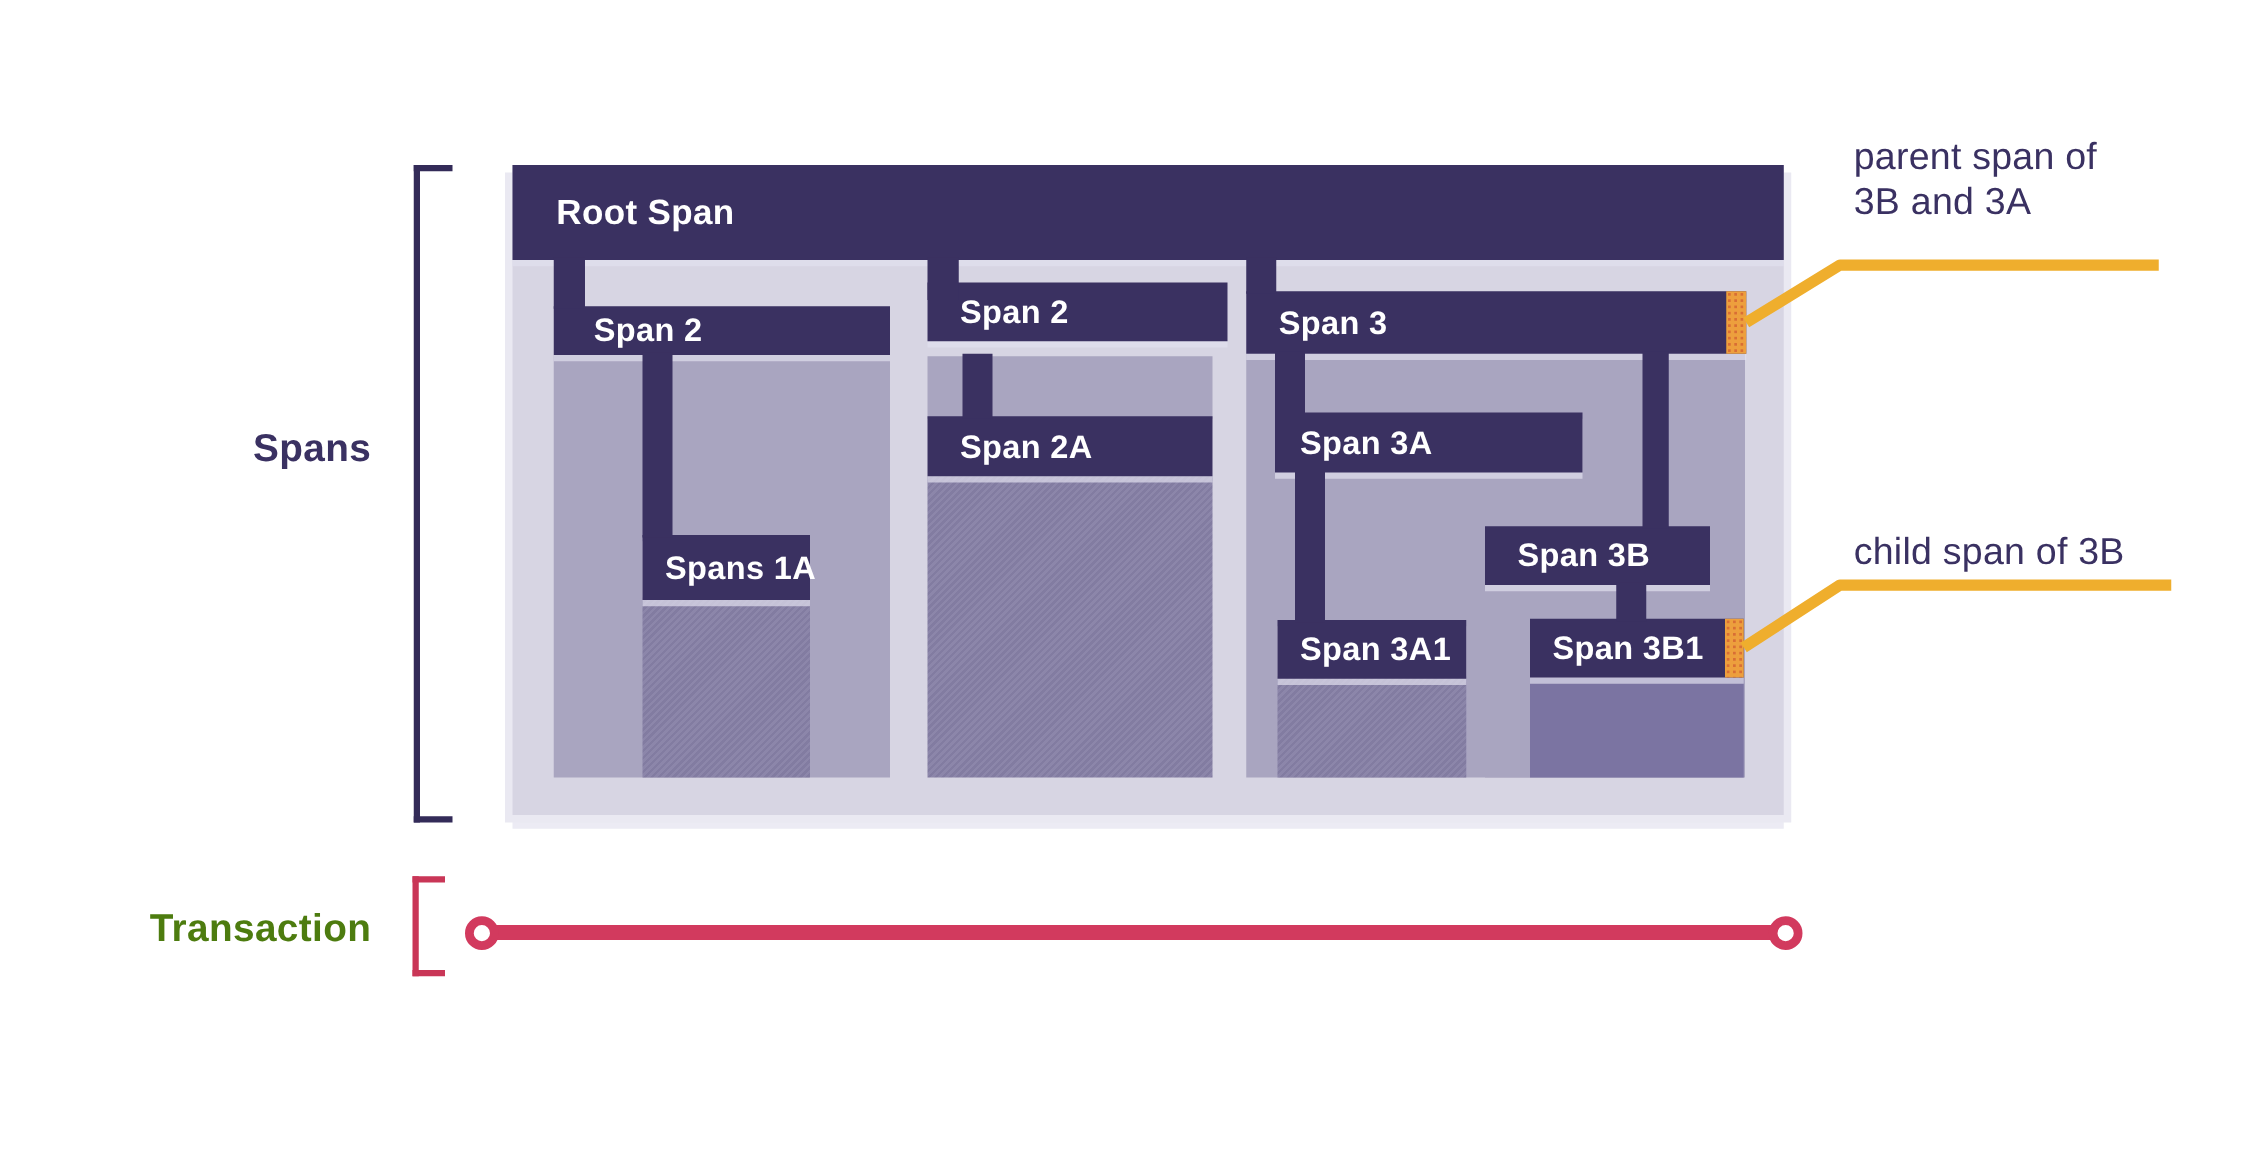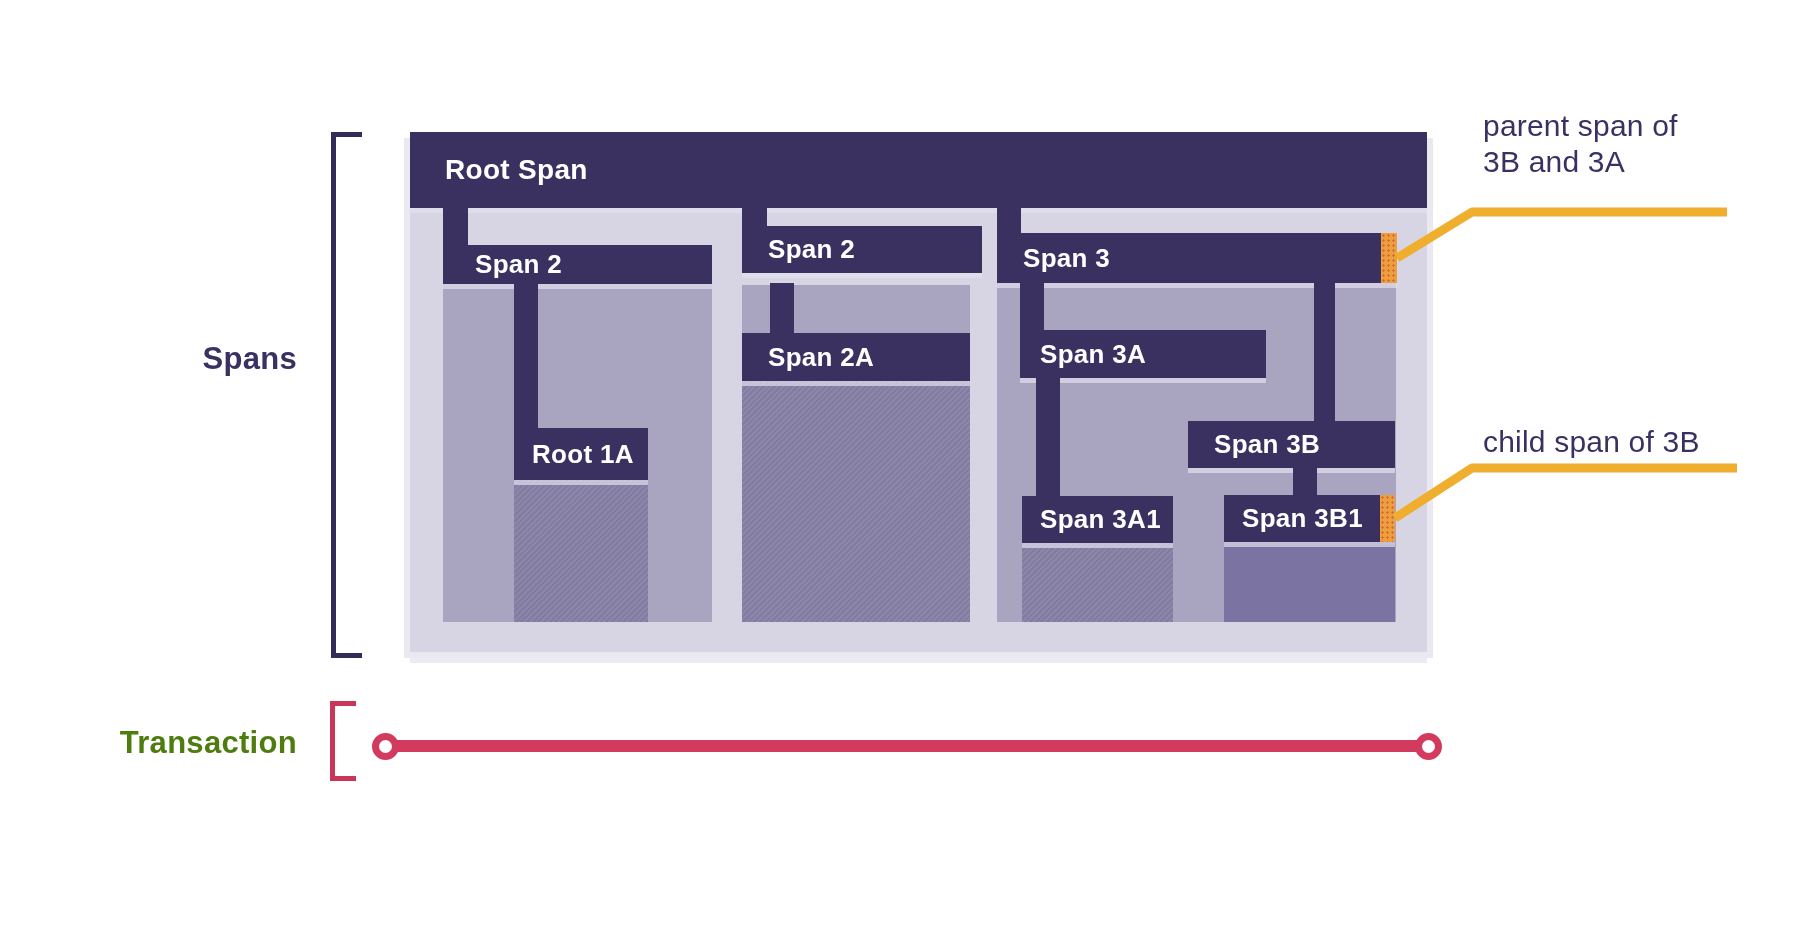--- a/index.html
+++ b/index.html
@@ -97,23 +97,23 @@
     <span class="bar-label">Span 3</span>
     <span class="tip" style="width:16px;"></span>
   </div>
   <div class="bar" style="left:742px;top:333px;width:228px;height:48px;">
     <span class="bar-label">Span 2A</span>
   </div>
   <div class="bar" style="left:997px;top:330px;width:246px;height:48px;padding-left:20px;margin-left:23px;">
     <span class="bar-label">Span 3A</span>
   </div>
   <div class="bar pad-sm" style="left:514px;top:428px;width:134px;height:52px;">
-    <span class="bar-label">Root 1A</span>
+    <span class="bar-label">Spans 1A</span>
   </div>
-  <div class="bar" style="left:1188px;top:421px;width:207px;height:47px;">
+  <div class="bar" style="left:1188px;top:421px;width:180px;height:47px;">
     <span class="bar-label">Span 3B</span>
   </div>
   <div class="bar pad-sm" style="left:1022px;top:496px;width:151px;height:47px;">
     <span class="bar-label">Span 3A1</span>
   </div>
   <div class="bar pad-sm" style="left:1224px;top:495px;width:171px;height:47px;">
     <span class="bar-label">Span 3B1</span>
     <span class="tip" style="width:15px;"></span>
   </div>
 

